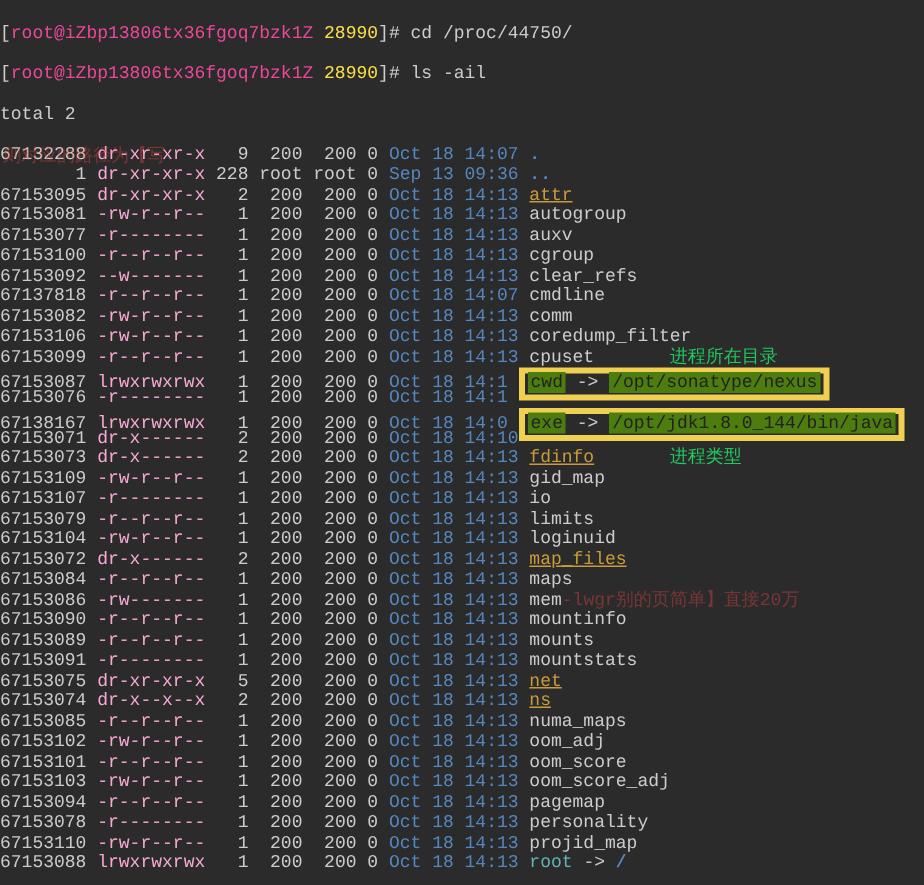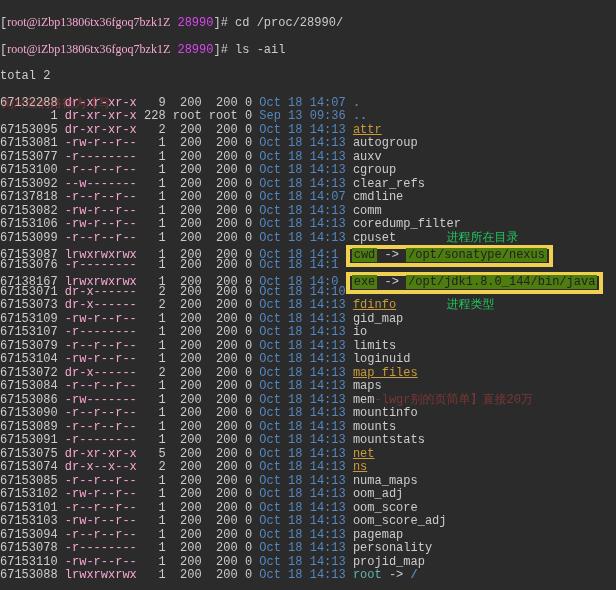--- a/index.html
+++ b/index.html
@@ -14,22 +14,22 @@
     }
     .terminal {
       padding: 2px 0;
       white-space: pre;
     }
     .line {
       display: block;
       height: 13.5px;
     }
     .prompt-bracket { color: #cccccc; }
-    .prompt-user { color: #f9a8d4; font-family: Liberation Serif, serif; }
-    .prompt-path { color: #d946ef; }
+    .prompt-user { color: #ec4899; }
+    .prompt-path { color: #fde047; }
     .cmd { color: #cccccc; }
     .perms { color: #f9a8d4; }
     .num { color: #cccccc; }
     .date { color: #5487c0; text-align: right; }
     .fname-dir { color: #5487c0; font-weight: bold; }
     .fname-file { color: #cccccc; }
     .fname-link { color: #5fb5b5; }
     .fname-orange { color: #c99b3a; text-decoration: underline; }
     .arrow { color: #cccccc; }
     .target-dir { color: #5487c0; font-weight: bold; }
@@ -51,19 +51,19 @@
       color: #ef4444;
       opacity: 0.4;
       pointer-events: none;
       margin-top: 44px;
     }
   </style>
 </head>
 <body>
 
 <div class="terminal">
-<span class="line"><span class="prompt-bracket">[</span><span class="prompt-user">root@iZbp13806tx36fgoq7bzk1Z</span> <span class="prompt-path">28990</span><span class="prompt-bracket">]# </span><span class="cmd">cd /proc/28990/</span></span>
+<span class="line"><span class="prompt-bracket">[</span><span class="prompt-user">root@iZbp13806tx36fgoq7bzk1Z</span> <span class="prompt-path">28990</span><span class="prompt-bracket">]# </span><span class="cmd">cd /proc/44750/</span></span>
 <span class="line"><span class="prompt-bracket">[</span><span class="prompt-user">root@iZbp13806tx36fgoq7bzk1Z</span> <span class="prompt-path">28990</span><span class="prompt-bracket">]# </span><span class="cmd">ls -ail</span></span>
 <span class="line"><span class="cmd">total 2</span></span>
 <div id="rows"><span class="line"><span class="num">67132288</span> <span class="perms">dr-xr-xr-x</span> <span class="num">  9</span> <span class="num"> 200</span> <span class="num"> 200</span> <span class="num">0</span> <span class="date">Oct 18 14:07</span> <span class="fname-dir">.</span></span><span class="line"><span class="num">       1</span> <span class="perms">dr-xr-xr-x</span> <span class="num">228</span> <span class="num">root</span> <span class="num">root</span> <span class="num">0</span> <span class="date">Sep 13 09:36</span> <span class="fname-dir">..</span></span><span class="line"><span class="num">67153095</span> <span class="perms">dr-xr-xr-x</span> <span class="num">  2</span> <span class="num"> 200</span> <span class="num"> 200</span> <span class="num">0</span> <span class="date">Oct 18 14:13</span> <span class="fname-orange">attr</span></span><span class="line"><span class="num">67153081</span> <span class="perms">-rw-r--r--</span> <span class="num">  1</span> <span class="num"> 200</span> <span class="num"> 200</span> <span class="num">0</span> <span class="date">Oct 18 14:13</span> <span class="fname-file">autogroup</span></span><span class="line"><span class="num">67153077</span> <span class="perms">-r--------</span> <span class="num">  1</span> <span class="num"> 200</span> <span class="num"> 200</span> <span class="num">0</span> <span class="date">Oct 18 14:13</span> <span class="fname-file">auxv</span></span><span class="line"><span class="num">67153100</span> <span class="perms">-r--r--r--</span> <span class="num">  1</span> <span class="num"> 200</span> <span class="num"> 200</span> <span class="num">0</span> <span class="date">Oct 18 14:13</span> <span class="fname-file">cgroup</span></span><span class="line"><span class="num">67153092</span> <span class="perms">--w-------</span> <span class="num">  1</span> <span class="num"> 200</span> <span class="num"> 200</span> <span class="num">0</span> <span class="date">Oct 18 14:13</span> <span class="fname-file">clear_refs</span></span><span class="line"><span class="num">67137818</span> <span class="perms">-r--r--r--</span> <span class="num">  1</span> <span class="num"> 200</span> <span class="num"> 200</span> <span class="num">0</span> <span class="date">Oct 18 14:07</span> <span class="fname-file">cmdline</span></span><span class="line"><span class="num">67153082</span> <span class="perms">-rw-r--r--</span> <span class="num">  1</span> <span class="num"> 200</span> <span class="num"> 200</span> <span class="num">0</span> <span class="date">Oct 18 14:13</span> <span class="fname-file">comm</span></span><span class="line"><span class="num">67153106</span> <span class="perms">-rw-r--r--</span> <span class="num">  1</span> <span class="num"> 200</span> <span class="num"> 200</span> <span class="num">0</span> <span class="date">Oct 18 14:13</span> <span class="fname-file">coredump_filter</span></span><span class="line"><span class="num">67153099</span> <span class="perms">-r--r--r--</span> <span class="num">  1</span> <span class="num"> 200</span> <span class="num"> 200</span> <span class="num">0</span> <span class="date">Oct 18 14:13</span> <span class="fname-file">cpuset</span>       <span class="annotation">进程所在目录</span></span><span class="line"><span class="num">67153087</span> <span class="perms">lrwxrwxrwx</span> <span class="num">  1</span> <span class="num"> 200</span> <span class="num"> 200</span> <span class="num">0</span> <span class="date">Oct 18 14:1</span> <span class="outer-yellow-border"><span class="highlight-box">cwd</span> <span class="arrow">-&gt;</span> <span class="highlight-box">/opt/sonatype/nexus</span></span></span><span class="line"><span class="num">67153076</span> <span class="perms">-r--------</span> <span class="num">  1</span> <span class="num"> 200</span> <span class="num"> 200</span> <span class="num">0</span> <span class="date">Oct 18 14:1</span> </span><span class="line"><span class="num">67138167</span> <span class="perms">lrwxrwxrwx</span> <span class="num">  1</span> <span class="num"> 200</span> <span class="num"> 200</span> <span class="num">0</span> <span class="date">Oct 18 14:0</span> <span class="outer-yellow-border"><span class="highlight-box">exe</span> <span class="arrow">-&gt;</span> <span class="highlight-box">/opt/jdk1.8.0_144/bin/java</span></span></span><span class="line"><span class="num">67153071</span> <span class="perms">dr-x------</span> <span class="num">  2</span> <span class="num"> 200</span> <span class="num"> 200</span> <span class="num">0</span> <span class="date">Oct 18 14:10</span> </span><span class="line"><span class="num">67153073</span> <span class="perms">dr-x------</span> <span class="num">  2</span> <span class="num"> 200</span> <span class="num"> 200</span> <span class="num">0</span> <span class="date">Oct 18 14:13</span> <span class="fname-orange">fdinfo</span>       <span class="annotation">进程类型</span></span><span class="line"><span class="num">67153109</span> <span class="perms">-rw-r--r--</span> <span class="num">  1</span> <span class="num"> 200</span> <span class="num"> 200</span> <span class="num">0</span> <span class="date">Oct 18 14:13</span> <span class="fname-file">gid_map</span></span><span class="line"><span class="num">67153107</span> <span class="perms">-r--------</span> <span class="num">  1</span> <span class="num"> 200</span> <span class="num"> 200</span> <span class="num">0</span> <span class="date">Oct 18 14:13</span> <span class="fname-file">io</span></span><span class="line"><span class="num">67153079</span> <span class="perms">-r--r--r--</span> <span class="num">  1</span> <span class="num"> 200</span> <span class="num"> 200</span> <span class="num">0</span> <span class="date">Oct 18 14:13</span> <span class="fname-file">limits</span></span><span class="line"><span class="num">67153104</span> <span class="perms">-rw-r--r--</span> <span class="num">  1</span> <span class="num"> 200</span> <span class="num"> 200</span> <span class="num">0</span> <span class="date">Oct 18 14:13</span> <span class="fname-file">loginuid</span></span><span class="line"><span class="num">67153072</span> <span class="perms">dr-x------</span> <span class="num">  2</span> <span class="num"> 200</span> <span class="num"> 200</span> <span class="num">0</span> <span class="date">Oct 18 14:13</span> <span class="fname-orange">map_files</span></span><span class="line"><span class="num">67153084</span> <span class="perms">-r--r--r--</span> <span class="num">  1</span> <span class="num"> 200</span> <span class="num"> 200</span> <span class="num">0</span> <span class="date">Oct 18 14:13</span> <span class="fname-file">maps</span></span><span class="line"><span class="num">67153086</span> <span class="perms">-rw-------</span> <span class="num">  1</span> <span class="num"> 200</span> <span class="num"> 200</span> <span class="num">0</span> <span class="date">Oct 18 14:13</span> <span class="fname-file">mem</span><span class="watermark" style="position:static">-lwgr别的页简单】直接20万</span></span><span class="line"><span class="num">67153090</span> <span class="perms">-r--r--r--</span> <span class="num">  1</span> <span class="num"> 200</span> <span class="num"> 200</span> <span class="num">0</span> <span class="date">Oct 18 14:13</span> <span class="fname-file">mountinfo</span></span><span class="line"><span class="num">67153089</span> <span class="perms">-r--r--r--</span> <span class="num">  1</span> <span class="num"> 200</span> <span class="num"> 200</span> <span class="num">0</span> <span class="date">Oct 18 14:13</span> <span class="fname-file">mounts</span></span><span class="line"><span class="num">67153091</span> <span class="perms">-r--------</span> <span class="num">  1</span> <span class="num"> 200</span> <span class="num"> 200</span> <span class="num">0</span> <span class="date">Oct 18 14:13</span> <span class="fname-file">mountstats</span></span><span class="line"><span class="num">67153075</span> <span class="perms">dr-xr-xr-x</span> <span class="num">  5</span> <span class="num"> 200</span> <span class="num"> 200</span> <span class="num">0</span> <span class="date">Oct 18 14:13</span> <span class="fname-orange">net</span></span><span class="line"><span class="num">67153074</span> <span class="perms">dr-x--x--x</span> <span class="num">  2</span> <span class="num"> 200</span> <span class="num"> 200</span> <span class="num">0</span> <span class="date">Oct 18 14:13</span> <span class="fname-orange">ns</span></span><span class="line"><span class="num">67153085</span> <span class="perms">-r--r--r--</span> <span class="num">  1</span> <span class="num"> 200</span> <span class="num"> 200</span> <span class="num">0</span> <span class="date">Oct 18 14:13</span> <span class="fname-file">numa_maps</span></span><span class="line"><span class="num">67153102</span> <span class="perms">-rw-r--r--</span> <span class="num">  1</span> <span class="num"> 200</span> <span class="num"> 200</span> <span class="num">0</span> <span class="date">Oct 18 14:13</span> <span class="fname-file">oom_adj</span></span><span class="line"><span class="num">67153101</span> <span class="perms">-r--r--r--</span> <span class="num">  1</span> <span class="num"> 200</span> <span class="num"> 200</span> <span class="num">0</span> <span class="date">Oct 18 14:13</span> <span class="fname-file">oom_score</span></span><span class="line"><span class="num">67153103</span> <span class="perms">-rw-r--r--</span> <span class="num">  1</span> <span class="num"> 200</span> <span class="num"> 200</span> <span class="num">0</span> <span class="date">Oct 18 14:13</span> <span class="fname-file">oom_score_adj</span></span><span class="line"><span class="num">67153094</span> <span class="perms">-r--r--r--</span> <span class="num">  1</span> <span class="num"> 200</span> <span class="num"> 200</span> <span class="num">0</span> <span class="date">Oct 18 14:13</span> <span class="fname-file">pagemap</span></span><span class="line"><span class="num">67153078</span> <span class="perms">-r--------</span> <span class="num">  1</span> <span class="num"> 200</span> <span class="num"> 200</span> <span class="num">0</span> <span class="date">Oct 18 14:13</span> <span class="fname-file">personality</span></span><span class="line"><span class="num">67153110</span> <span class="perms">-rw-r--r--</span> <span class="num">  1</span> <span class="num"> 200</span> <span class="num"> 200</span> <span class="num">0</span> <span class="date">Oct 18 14:13</span> <span class="fname-file">projid_map</span></span><span class="line"><span class="num">67153088</span> <span class="perms">lrwxrwxrwx</span> <span class="num">  1</span> <span class="num"> 200</span> <span class="num"> 200</span> <span class="num">0</span> <span class="date">Oct 18 14:13</span> <span class="fname-link">root</span> <span class="arrow">-&gt;</span> <span class="target-dir">/</span></span></div>
 </div>
 
 <div class="watermark" style="top:54px;left:2px;">则对应的路径为【写</div>
 
 </body></html>

